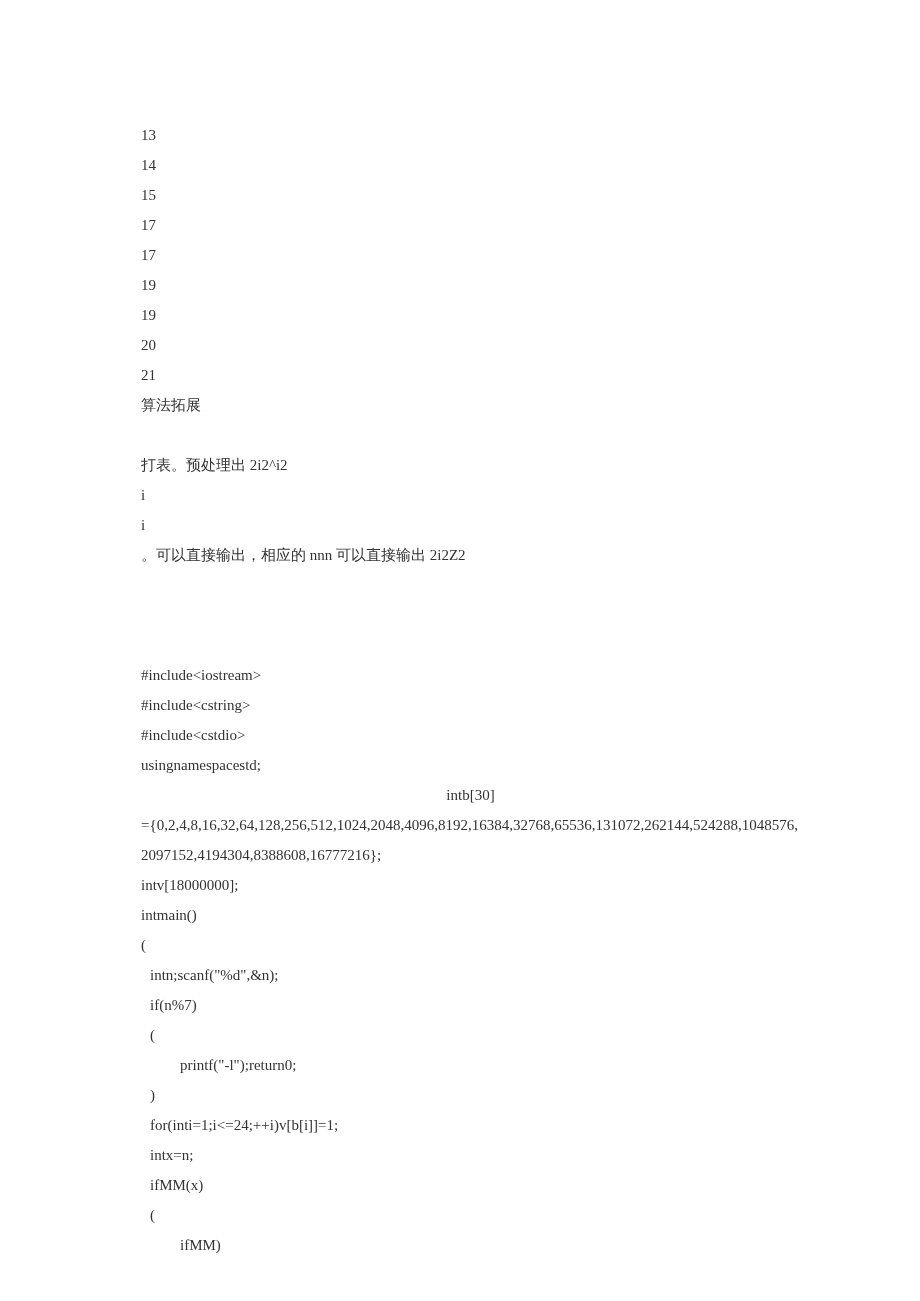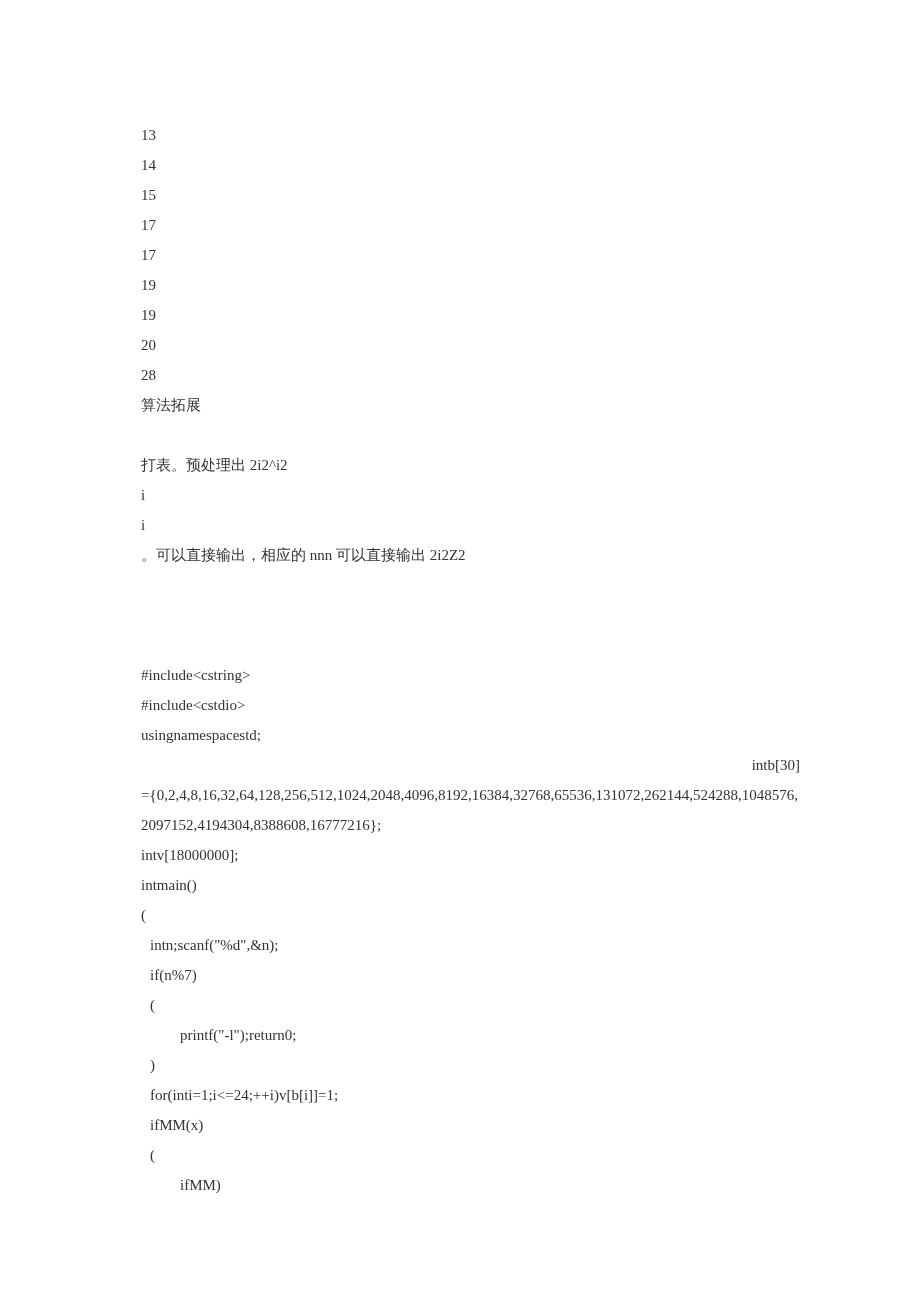--- a/index.html
+++ b/index.html
@@ -36,55 +36,57 @@
 
   <div>
     <div class="line">13</div>
     <div class="line">14</div>
     <div class="line">15</div>
     <div class="line">17</div>
     <div class="line">17</div>
     <div class="line">19</div>
     <div class="line">19</div>
     <div class="line">20</div>
-    <div class="line">28</div>
+    <div class="line">21</div>
     <div class="line">算法拓展</div>
   </div>
 
   <div class="blank"></div>
 
   <div>
     <div class="line">打表。预处理出 2i2^i2</div>
     <div class="line">i</div>
     <div class="line">i</div>
     <div class="line">。可以直接输出，相应的 nnn 可以直接输出 2i2Z2</div>
   </div>
 
   <div class="blank"></div>
   <div class="blank"></div>
   <div class="blank"></div>
 
   <div>
+    <div class="line">#include&lt;iostream&gt;</div>
     <div class="line">#include&lt;cstring&gt;</div>
     <div class="line">#include&lt;cstdio&gt;</div>
     <div class="line">usingnamespacestd;</div>
-    <div class="line" style="display:flex;justify-content:flex-end;">
+    <div class="line" style="display:flex;justify-content:center;">
       <span>int</span>
       <span>b[30]</span>
     </div>
     <div class="line">={0,2,4,8,16,32,64,128,256,512,1024,2048,4096,8192,16384,32768,65536,131072,262144,524288,1048576,2097152,4194304,8388608,16777216};</div>
     <div class="line">intv[18000000];</div>
     <div class="line">intmain()</div>
     <div class="line">(</div>
     <div class="prewrap">        intn;scanf("%d",&amp;n);</div>
     <div class="prewrap">        if(n%7)</div>
     <div class="prewrap">        (</div>
     <div class="prewrap">                printf("-l");return0;</div>
     <div class="prewrap">        )</div>
     <div class="prewrap">        for(inti=1;i&lt;=24;++i)v[b[i]]=1;</div>
+    <div class="prewrap">        intx=n;</div>
     <div class="prewrap">        ifMM(x)</div>
     <div class="prewrap">        (</div>
     <div class="prewrap">                ifMM)</div>
     <div class="prewrap"></div>
 
   </div>
 
 </div>
 
 </body></html>

